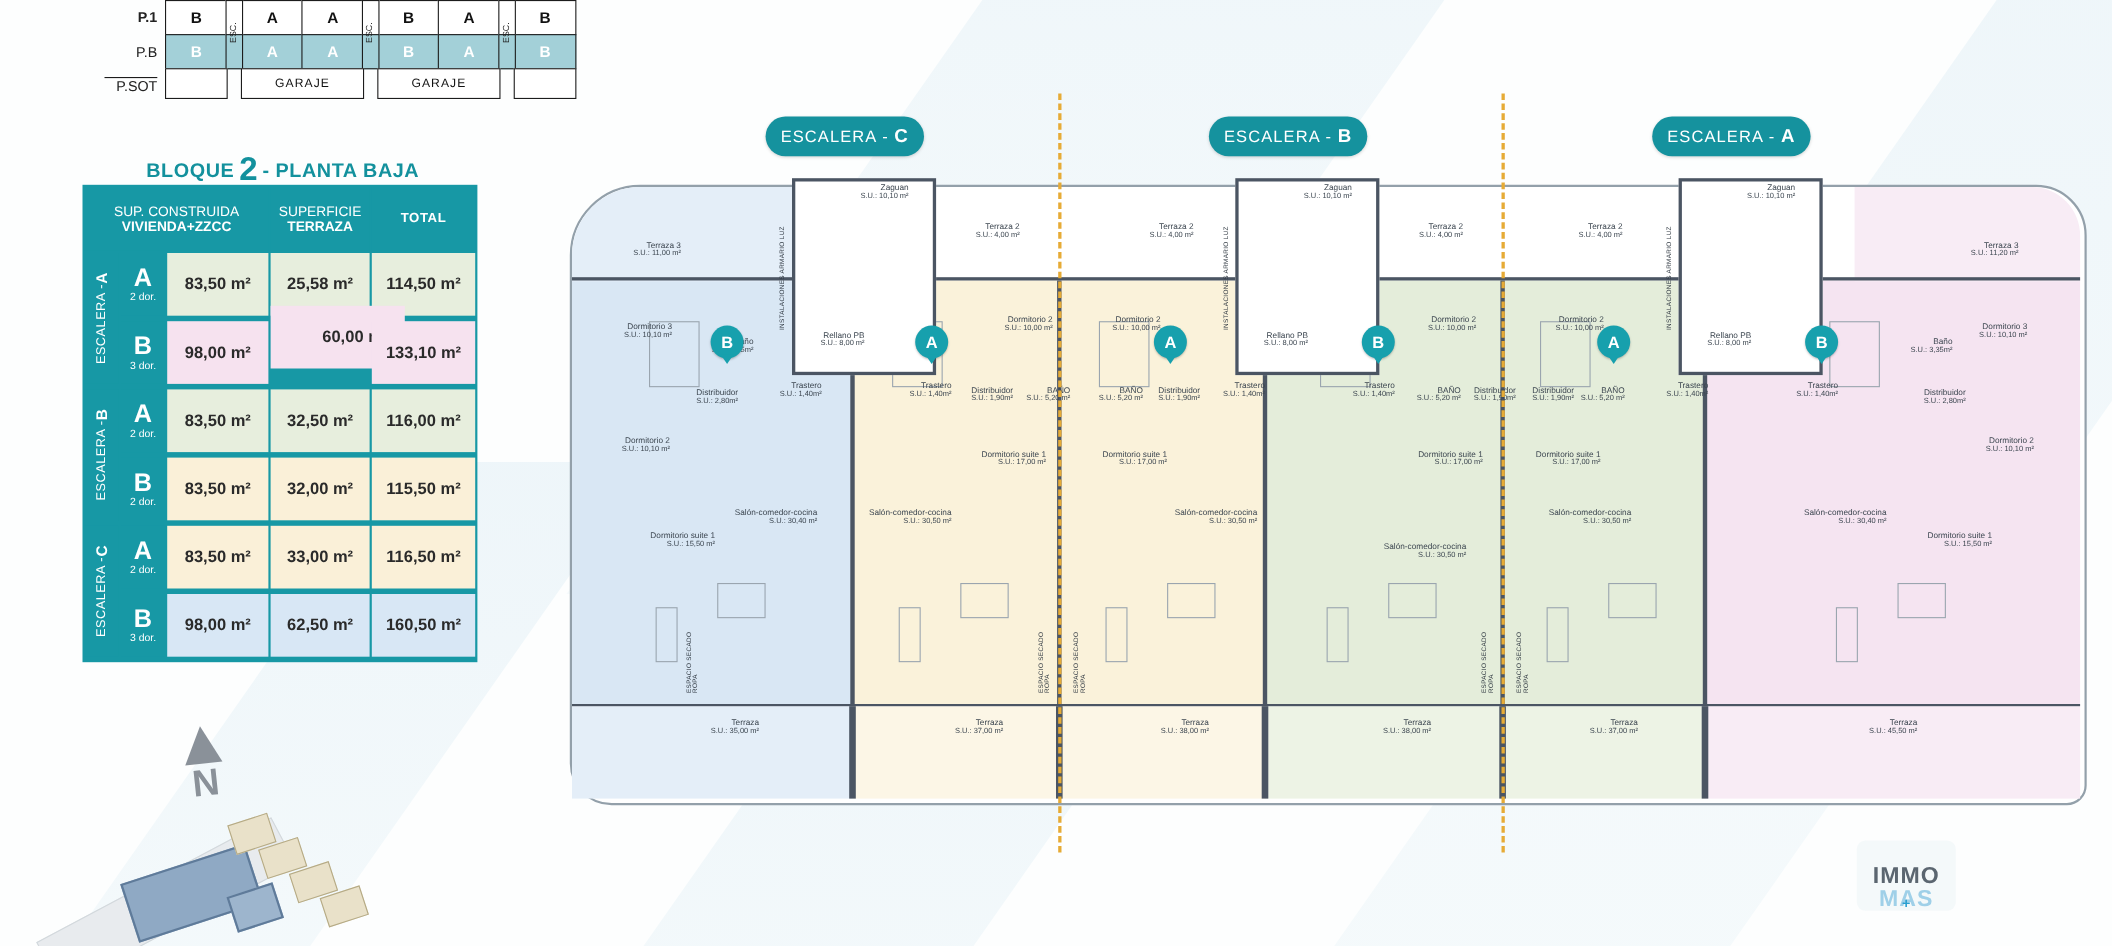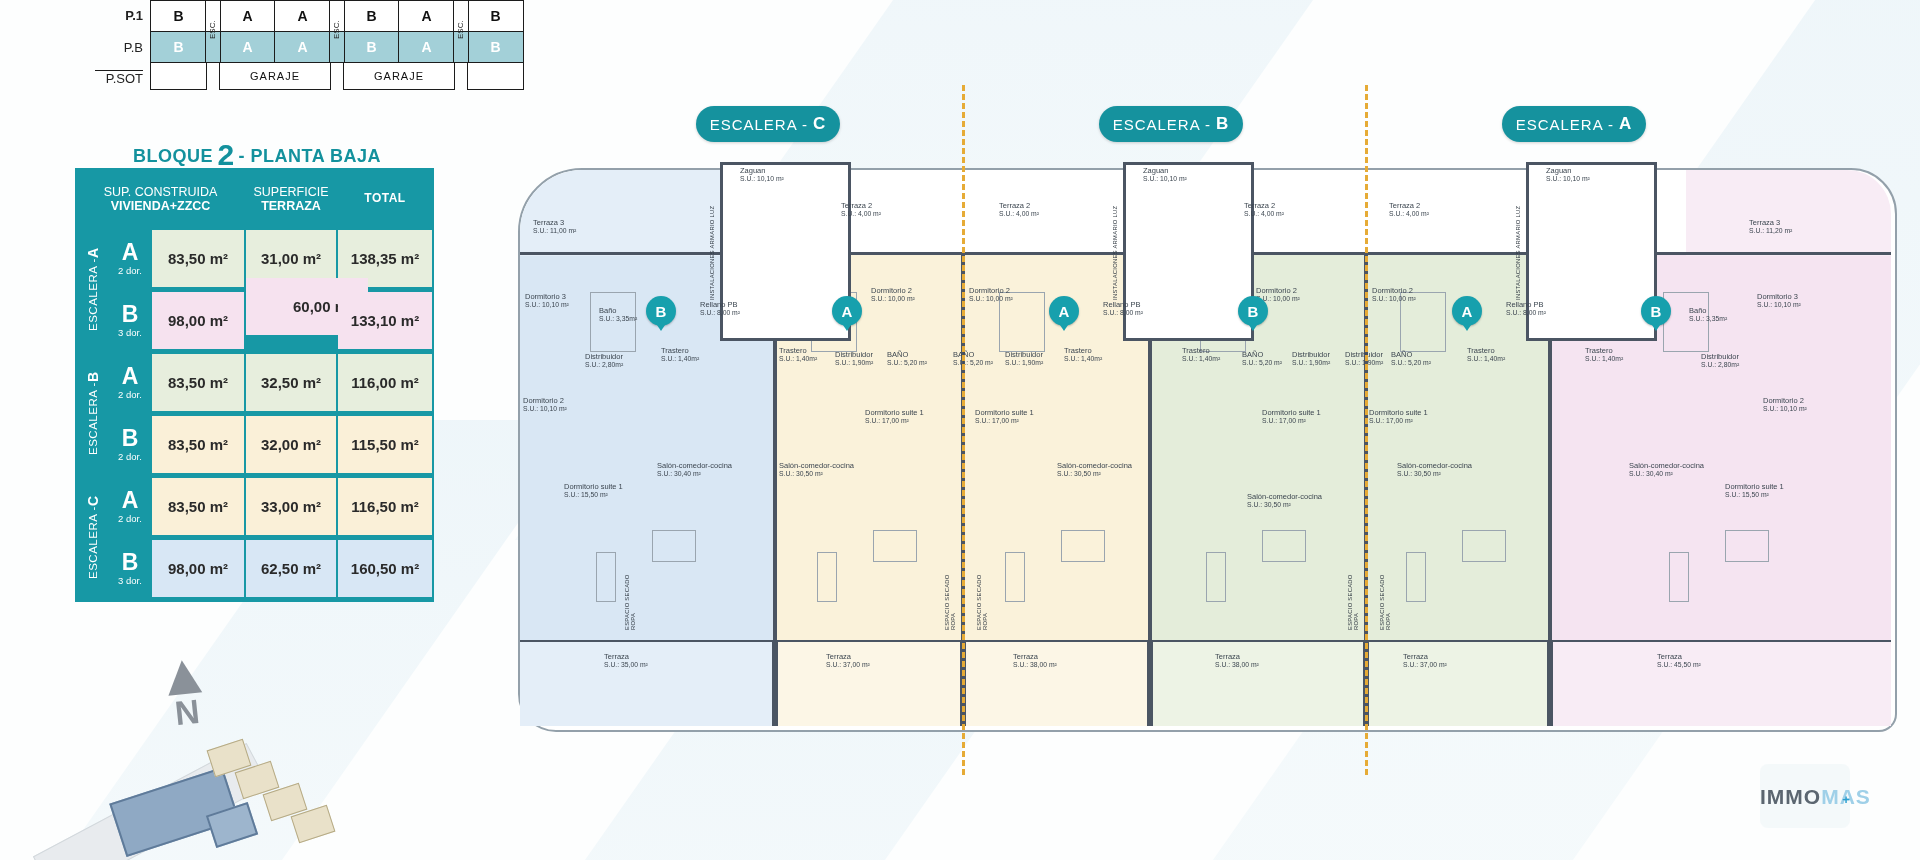--- a/index.html
+++ b/index.html
@@ -38,21 +38,21 @@
   .plan-outline{position:absolute;left:518px;top:168px;width:1375px;height:560px;background:#ffffff;
     border:2px solid #93a0aa;border-radius:64px 46px 18px 38px;z-index:1;}
   .band{position:absolute;z-index:2;}
   .hatch{background-image:repeating-linear-gradient(90deg, rgba(74,94,114,.22) 0 1px, transparent 1px 7px);}
   .wall{position:absolute;background:#4b5563;z-index:4;}
   .core{position:absolute;background:#fff;border:3px solid #4b5563;z-index:5;}
   .stairs{position:absolute;border:1px solid #8b95a0;background:repeating-linear-gradient(180deg,#8b95a0 0 1px,transparent 1px 8px);}
   .lift{position:absolute;border:1.5px solid #8b95a0;
         background:linear-gradient(45deg,transparent calc(50% - .7px),#8b95a0 calc(50% - .7px),#8b95a0 calc(50% + .7px),transparent calc(50% + .7px)),
                    linear-gradient(-45deg,transparent calc(50% - .7px),#8b95a0 calc(50% - .7px),#8b95a0 calc(50% + .7px),transparent calc(50% + .7px));}
-  .rlabel{position:absolute;width:86px;text-align:left;color:#3c4650;z-index:6;line-height:1.25;}
+  .rlabel{position:absolute;width:86px;text-align:right;color:#3c4650;z-index:6;line-height:1.25;}
   .rlabel .n{font-size:7.5px;}
   .rlabel .s{font-size:6.8px;}
   .vlabel{position:absolute;writing-mode:vertical-rl;transform:rotate(180deg);font-size:5.8px;color:#2e3740;z-index:6;letter-spacing:.3px;}
   .pill{position:absolute;top:106px;height:36px;background:#15929e;border-radius:18px;color:#fff;display:flex;
         align-items:center;justify-content:center;font-size:15px;letter-spacing:1px;z-index:7;box-shadow:0 1px 3px rgba(0,0,0,.18);}
   .pill b{font-size:17px;margin-left:5px;}
   .badge{position:absolute;width:30px;height:30px;background:#17a0ad;border-radius:50%;color:#fff;display:flex;
          align-items:center;justify-content:center;font-weight:bold;font-size:15px;z-index:8;box-shadow:0 1px 2px rgba(0,0,0,.25);}
   .badge:after{content:"";position:absolute;left:9px;top:26px;border-left:6px solid transparent;border-right:6px solid transparent;
          border-top:9px solid #17a0ad;}
@@ -62,22 +62,22 @@
   .compass{position:absolute;left:152px;top:660px;width:70px;height:100px;z-index:2;transform:rotate(-6deg);}
   .compass .tri{width:0;height:0;margin:0 auto;border-left:17px solid transparent;border-right:17px solid transparent;border-bottom:34px solid #8a9199;}
   .compass .n{text-align:center;font-size:34px;font-weight:bold;color:#8a9199;line-height:1.1;}
   
   .siteplan{position:absolute;left:60px;top:742px;width:290px;height:118px;z-index:2;}
   .road{position:absolute;left:-30px;top:55px;width:240px;height:46px;background:#e8ebee;border:1px solid #d2d8dc;transform:rotate(-28deg);}
   .bldg-blue{position:absolute;left:55px;top:42px;width:115px;height:52px;background:#8fa9c4;border:2px solid #5f7b9a;transform:rotate(-18deg);}
   .bldg-blue2{position:absolute;left:150px;top:66px;width:40px;height:30px;background:#9db5cd;border:2px solid #5f7b9a;transform:rotate(-18deg);}
   .bldg-beige{position:absolute;width:36px;height:26px;background:#e9e1c9;border:1.5px solid #b5aa85;transform:rotate(-18deg);}
   
-  .logo{position:absolute;left:1760px;top:764px;width:90px;height:64px;background:rgba(243,248,250,.9);
-        border-radius:8px;z-index:2;display:flex;flex-direction:row;align-items:center;justify-content:flex-start;line-height:1;}
+  .logo{position:absolute;left:1688px;top:764px;width:90px;height:64px;background:rgba(243,248,250,.9);
+        border-radius:8px;z-index:2;display:flex;flex-direction:column;align-items:center;justify-content:flex-end;line-height:1;}
   .logo .immo{font-size:21px;font-weight:bold;color:#5b6670;letter-spacing:1px;}
   .logo .mas{font-size:21px;font-weight:bold;color:#9fd0e8;letter-spacing:1px;position:relative;}
   .logo .mas .plus{position:absolute;font-size:13px;color:#2a9fd0;left:21px;top:7px;}
 </style>
 </head>
 <body>
 
 <div class="stage">
   <div class="wash" style="left:760px;top:-160px;width:420px;height:700px;"></div>
   <div class="wash" style="left:1500px;top:-100px;width:360px;height:1100px;"></div>
@@ -132,22 +132,22 @@
       </div>
       <div class="hd" style="left: 261px; top: 0px; width: 94px; height: 58px;">
         <span class="tot">TOTAL</span>
       </div>
       <div class="esclab" style="left: 0px; top: 60px; width: 31px; height: 119px;">ESCALERA - <b>A</b></div>
       <div class="chip" style="left: 33px; top: 60px; width: 40px; height: 57px;">
         <span class="big">A</span>
         <span class="sm">2 dor.</span>
       </div>
       <div class="cell r-green" style="left: 75px; top: 60px; width: 92px; height: 57px;">83,50 m²</div>
-      <div class="cell r-green" style="left: 169px; top: 60px; width: 90px; height: 57px;">31,00 m²</div>
-      <div class="cell r-green" style="left: 261px; top: 60px; width: 94px; height: 57px;">138,35 m²</div>
+      <div class="cell r-green" style="left: 169px; top: 60px; width: 90px; height: 57px;">25,58 m²</div>
+      <div class="cell r-green" style="left: 261px; top: 60px; width: 94px; height: 57px;">114,50 m²</div>
       <div class="chip" style="left: 33px; top: 122px; width: 40px; height: 57px;">
         <span class="big">B</span>
         <span class="sm">3 dor.</span>
       </div>
       <div class="cell r-pink" style="left: 75px; top: 122px; width: 92px; height: 57px;">98,00 m²</div>
       <div class="cell r-pink" style="left: 169px; top: 108px; width: 90px; height: 57px; padding-left: 32px;">60,00 m²</div>
       <div class="cell r-pink" style="left: 261px; top: 122px; width: 94px; height: 57px;">133,10 m²</div>
       <div class="esclab" style="left: 0px; top: 184px; width: 31px; height: 119px;">ESCALERA - <b>B</b></div>
       <div class="chip" style="left: 33px; top: 184px; width: 40px; height: 57px;">
         <span class="big">A</span>

